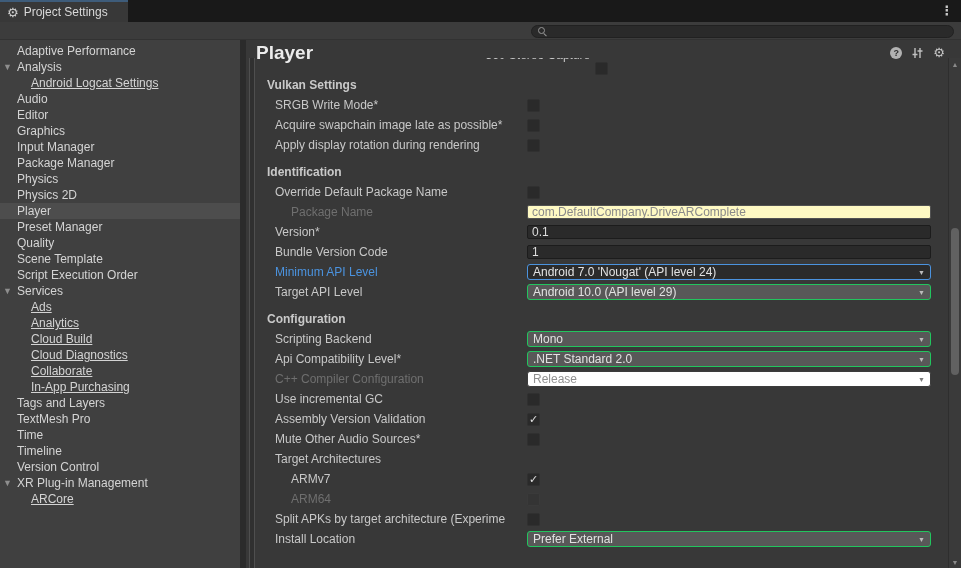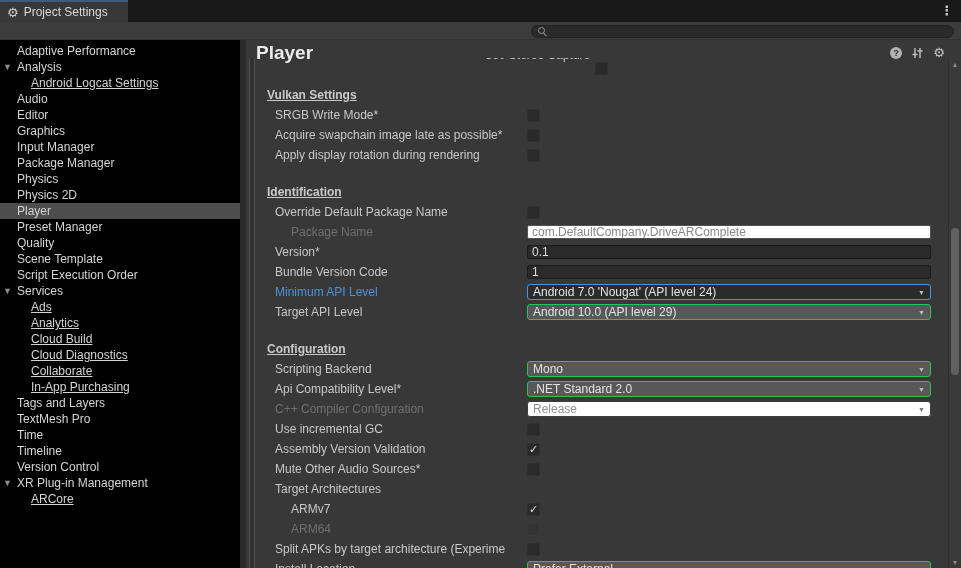--- a/index.html
+++ b/index.html
@@ -36,52 +36,52 @@
   .mag { position: relative; width: 9px; height: 9px; flex: 0 0 auto; }
   .mag::before { content: ""; position: absolute; left: 0; top: 0; width: 5px; height: 5px; border: 1.4px solid #969696; border-radius: 50%; }
   .mag::after { content: ""; position: absolute; left: 5.5px; top: 5.5px; width: 3.5px; height: 1.4px; background: #969696; transform: rotate(45deg); transform-origin: 0 0; }
   .searchbox input {
     background: transparent; border: none; outline: none; color: #d2d2d2;
     font-family: inherit; font-size: 11px; width: 100%; height: 100%; padding: 0;
   }
 
   
   .bodyrow { flex: 1; display: flex; min-height: 0; }
-  .sidebar { width: 240px; background: #000000; padding-top: 3px; overflow: hidden; flex: 0 0 auto; }
+  .sidebar { width: 240px; background: #404040; padding-top: 3px; overflow: hidden; flex: 0 0 auto; }
   .side-item { height: 16px; display: flex; align-items: center; position: relative; color: #d4d4d4; cursor: default; white-space: nowrap; }
   .side-item .tri { position: absolute; left: 3px; top: 3px; font-size: 9px; color: #8e8e8e; line-height: 10px; }
   .side-item .s-label { padding-left: 17px; }
   .side-item.ind1 .s-label { padding-left: 31px; text-decoration: underline; }
   .side-item.sel { background: #4d4d4d; }
   .vsplit { width: 6px; background: #2b2b2b; flex: 0 0 auto; }
 
   
   .main { flex: 1; position: relative; background: #383838; min-width: 0; }
   .panel-title { position: absolute; left: 10px; top: 2px; font-size: 19px; font-weight: bold; color: #ececec; z-index: 3; }
   .header-icons { position: absolute; right: 16px; top: 6px; display: flex; align-items: center; gap: 9px; z-index: 3; }
   .help-ic { width: 12px; height: 12px; border-radius: 50%; background: #b2b2b2; color: #2e2e2e; font-size: 9px; font-weight: bold; text-align: center; line-height: 12px; }
   .gear-ic { font-size: 13px; color: #c6c6c6; line-height: 1; }
 
   .content-frame { position: absolute; left: 3px; top: 18px; bottom: 0; width: 6px; background: #303030; border-left: 1px solid #4f4f4f; border-right: 1px solid #4f4f4f; }
   .content { position: absolute; left: 9px; right: 13px; top: 18px; bottom: 0; overflow: hidden; }
 
   .row { height: 20px; display: flex; align-items: center; }
   .row.first-clip { margin-top: -10px; flex-direction: column; }
-  .sec-header { height: 20px; display: flex; align-items: center; margin-top: 17px; font-weight: bold; color: #c9c9c9; padding-left: 12px; text-decoration: underline; }
+  .sec-header { height: 20px; display: flex; align-items: center; margin-top: 7px; font-weight: bold; color: #c9c9c9; padding-left: 12px; }
   .lbl { width: 272px; flex: 0 0 auto; padding-left: 20px; overflow: hidden; white-space: nowrap; color: #c8c8c8; }
   .lbl.ind2 { padding-left: 36px; }
   .lbl.disabled { color: #6f6f6f; }
   .lbl.blue { color: #4b93df; }
 
   .checkbox { width: 13px; height: 13px; flex: 0 0 auto; background: #2a2a2a; border: 1px solid #303030; border-radius: 2px; display: flex; align-items: center; justify-content: center; }
   .checkbox .chk { color: #e0e0e0; font-size: 11px; line-height: 11px; }
   .checkbox.disabled { background: #343434; border-color: #3a3a3a; }
 
   .textfield { width: 404px; height: 14px; flex: 0 0 auto; background: #2a2a2a; border: 1px solid #1c1c1c; border-radius: 2px; color: #dedede; padding: 0 4px; line-height: 12px; overflow: hidden; white-space: nowrap; }
-  .textfield.disabled { background: #ffffff; border-color: #525252; color: #8a8a8a; }
+  .textfield.disabled { background: #fef9c3; border-color: #525252; color: #8a8a8a; }
 
   .dropdown { width: 404px; height: 16px; flex: 0 0 auto; background: #585858; border: 1px solid #22c55e; border-radius: 3px; color: #e2e2e2; display: flex; align-items: center; padding: 0 5px; }
   .dropdown .dd-text { flex: 1; overflow: hidden; white-space: nowrap; }
   .dropdown .dd-arrow { font-size: 7px; color: #bcbcbc; flex: 0 0 auto; }
   .dropdown.disabled { background: #ffffff; color: #909090; border-color: #3c3c3c; }
   .dropdown.disabled .dd-arrow { color: #7a7a7a; }
   .dropdown.focused { background: #2b2b2b; border-color: #4b93df; }
 
   
   .vscroll { position: absolute; right: 0; top: 18px; bottom: 0; width: 13px; background: #3a3a3a; border-left: 1px solid #2e2e2e; }

